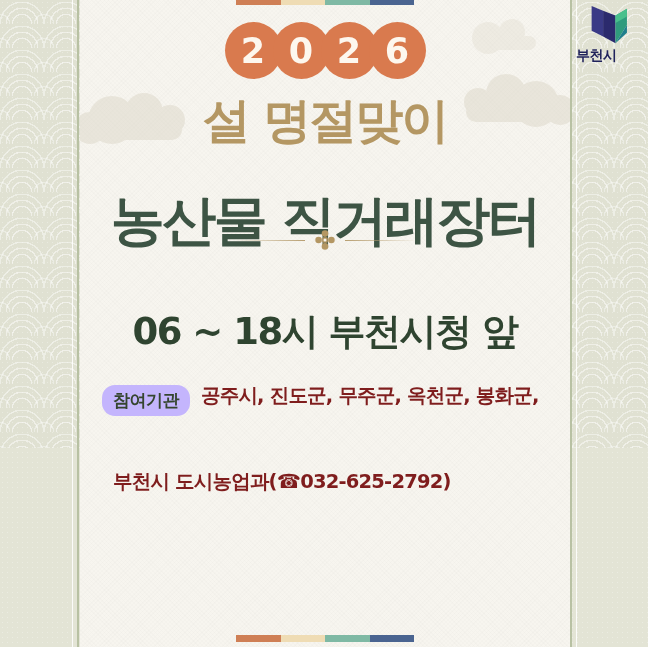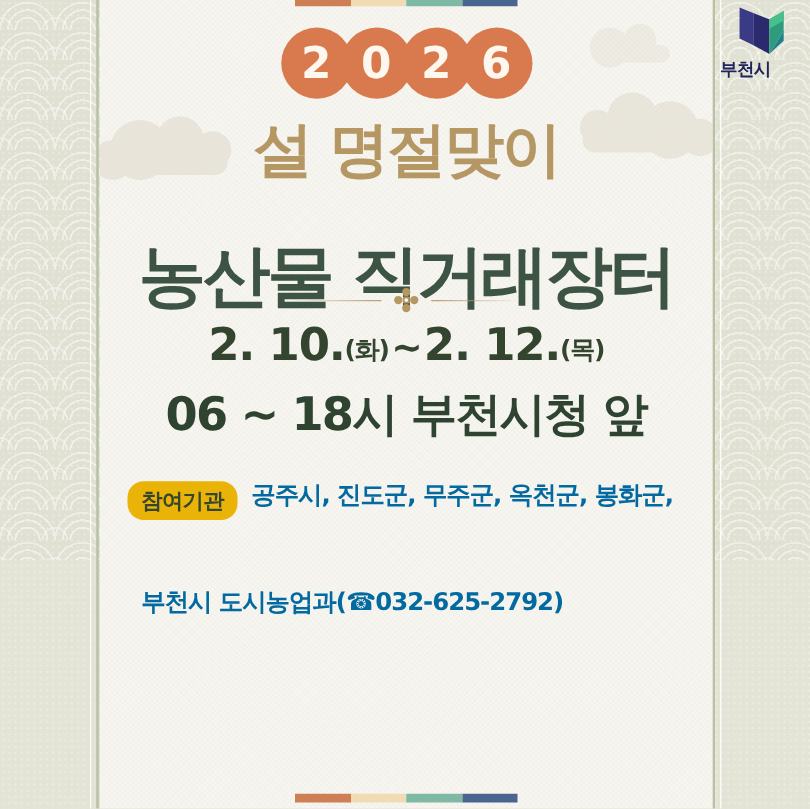--- a/index.html
+++ b/index.html
@@ -151,31 +151,31 @@
   
   #info{
     position:absolute;left:22px;right:14px;top:382px;z-index:6;
   }
   .info-row{
     display:flex;align-items:flex-start;
     margin-bottom:26px;
   }
   .pill{
     flex:0 0 auto;
-    background:#eab308;
+    background:#c4b5fd;
     color:#35452f;
     border-radius:13px;
     padding:4px 11px;
     font-size:17px;font-weight:bold;letter-spacing:-.5px;
     margin-top:3px;white-space:nowrap;
   }
   .pill.spaced{letter-spacing:2.5px;padding-right:9px;}
   .info-val{
     margin-left:11px;
-    color:#0369a1;
+    color:#7f1d1d;
     font-size:19.5px;font-weight:bold;
     letter-spacing:-.8px;line-height:1.45;
   }
   .info-val .ln{display:block;white-space:nowrap;}
 </style>
 </head>
 <body>
 
 <div id="poster">
 
@@ -260,23 +260,20 @@
             <circle cx="11" cy="17.4" r="3.3"></circle>
           <circle cx="4.6" cy="11" r="3.3"></circle>
             <circle cx="17.4" cy="11" r="3.3"></circle>
           <rect x="8.2" y="8.2" width="5.6" height="5.6" rx="1.3"></rect>
         </g>
         <circle cx="11" cy="11" r="1.5" fill="#f7f5ef"></circle>
       </svg>
       <span class="line r"></span>
     </div>
 
-    <div id="date-line">
-      <span>2. 10.</span><span class="day">(화)</span><span class="tilde">~</span><span>2. 12.</span><span class="day">(목)</span>
-    </div>
 
     <div id="time-line">06 ~ 18시 부천시청 앞</div>
 
     <div id="info">
 
       <div class="info-row">
         <div class="pill">참여기관</div>
         <div class="info-val">
           <span class="ln">공주시, 진도군, 무주군, 옥천군, 봉화군,</span>
         </div>

